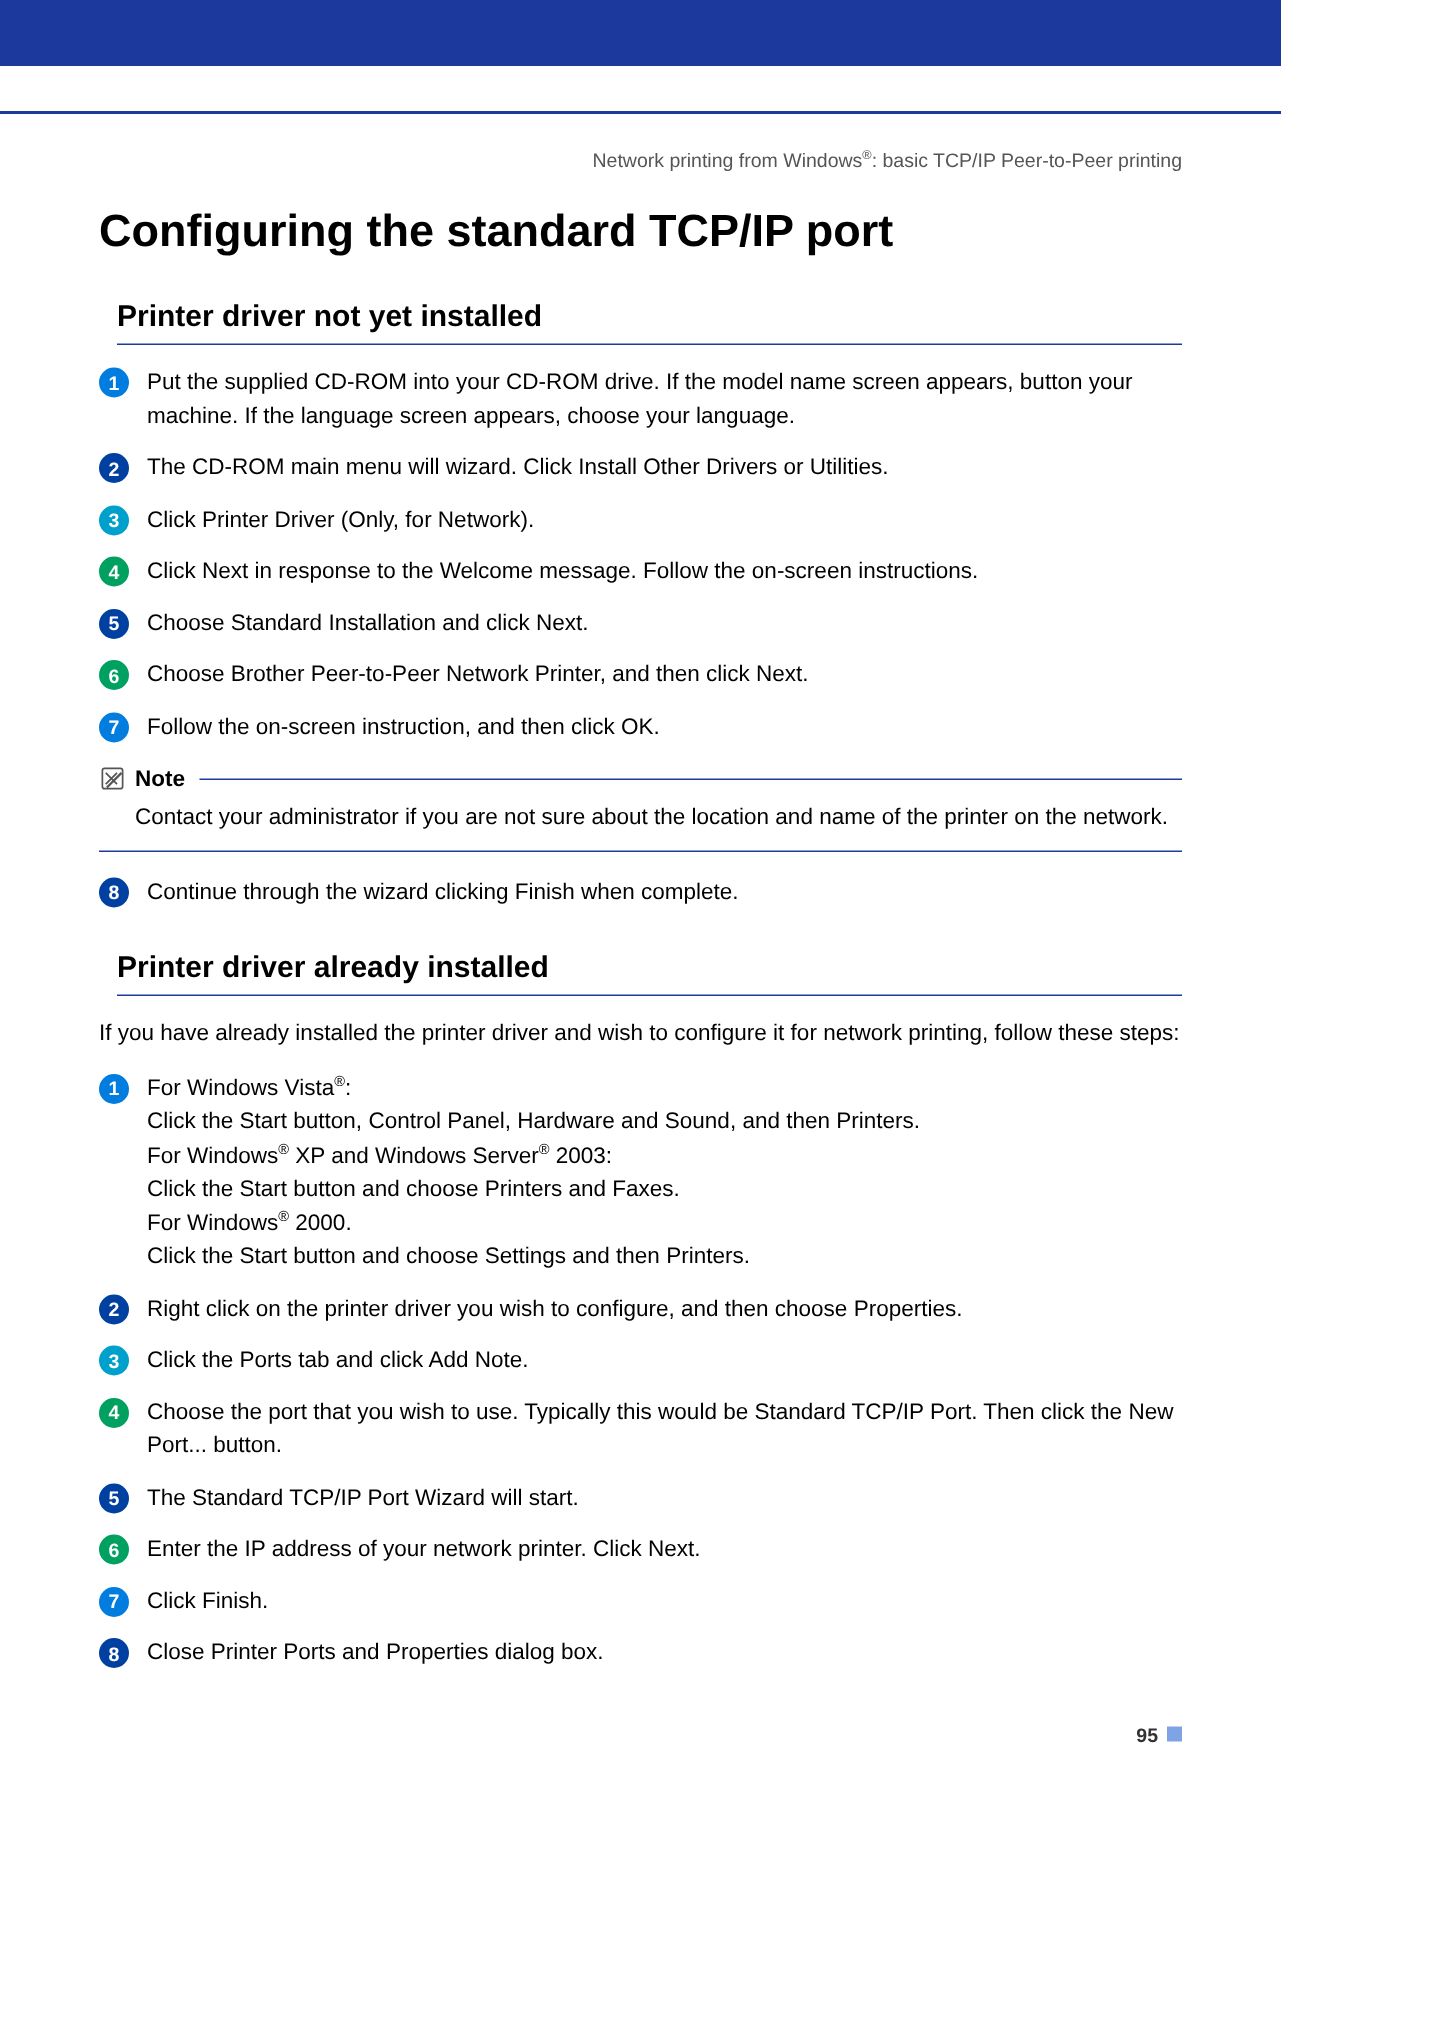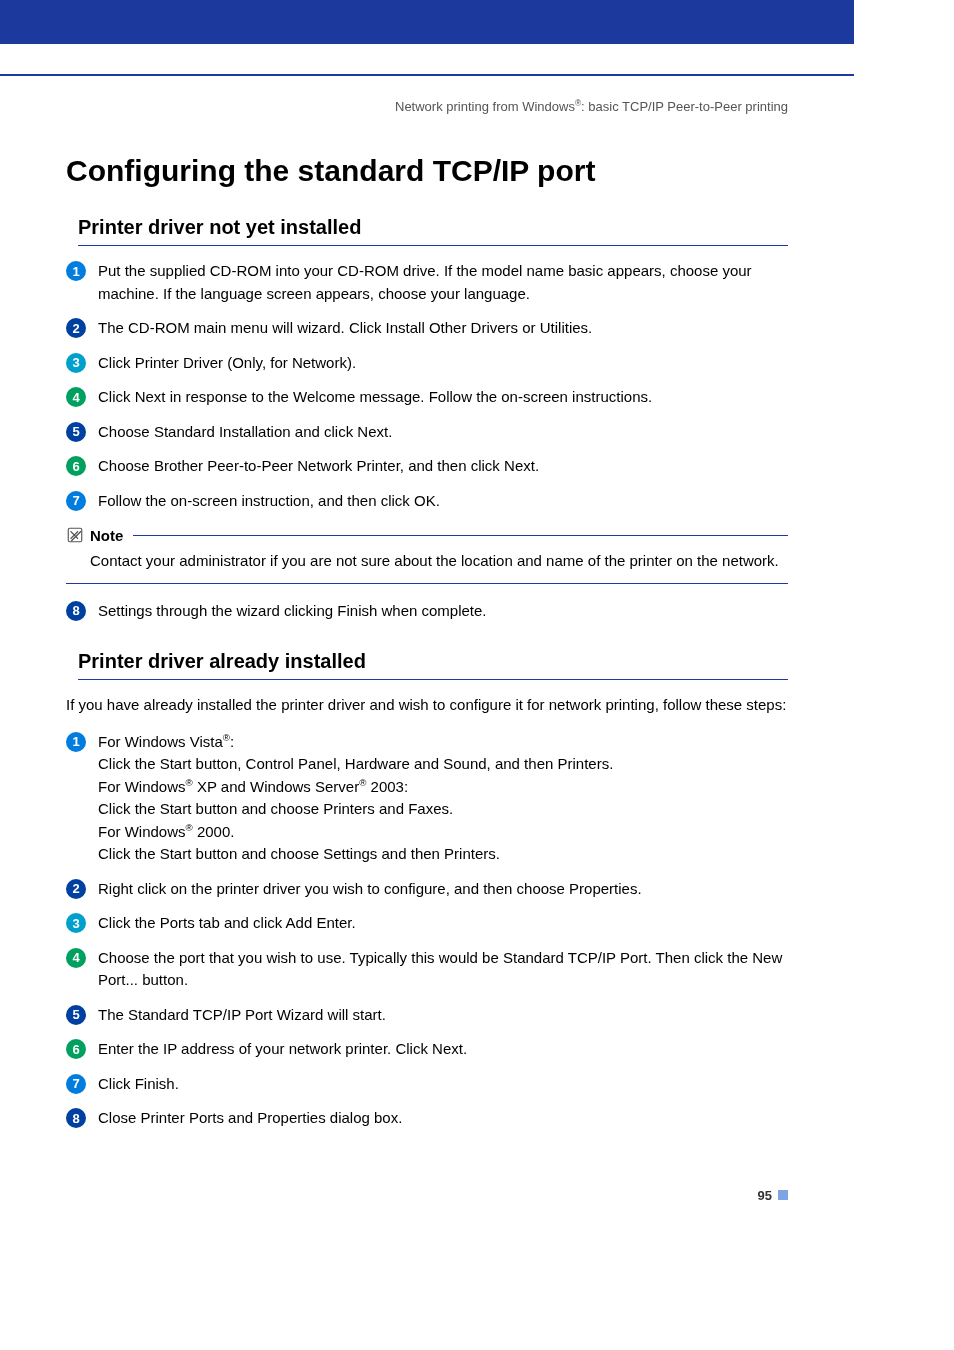--- a/index.html
+++ b/index.html
@@ -36,21 +36,21 @@
     color: #555;
     margin-top: 22px;
   }
   .header-breadcrumb sup {
     font-size: 0.65em;
     vertical-align: super;
   }
   h1.main-title {
     font-size: 30px;
     font-weight: bold;
-    margin: 40px 0 18px 0;
+    margin: 24px 0 18px 0;
   }
   h2.sub-title {
     font-size: 20px;
     font-weight: bold;
     border-bottom: 1px solid #1c3a9e;
     padding-bottom: 6px;
     margin: 28px 0 14px 12px;
   }
   .intro-line {
     font-size: 15px;
@@ -122,21 +122,21 @@
     border-bottom: 1px solid #1c3a9e;
   }
   .note-icon {
     width: 18px;
     height: 18px;
   }
   .page-num {
     text-align: right;
     font-weight: bold;
     font-size: 13px;
-    margin-top: 58px;
+    margin-top: 35px;
     color: #333;
     display: flex;
     align-items: center;
     justify-content: flex-end;
     gap: 6px;
   }
   .page-num-tick {
     width: 10px;
     height: 10px;
     background: #7fa4e6;
@@ -160,21 +160,21 @@
       <span>Network printing from Windows</span><sup>®</sup><span>: basic TCP/IP Peer-to-Peer printing</span>
     </div>
 
     <h1 class="main-title">Configuring the standard TCP/IP port</h1>
 
     <h2 class="sub-title">Printer driver not yet installed</h2>
 
     <div class="steps" id="steps-a">
         <div class="step">
           <div class="step-num c1">1</div>
-          <div class="step-text"><span>Put the supplied CD-ROM into your CD-ROM drive. If the model name basic appears, choose your machine. If the language screen appears, choose your language.</span></div>
+          <div class="step-text"><span>Put the supplied CD-ROM into your CD-ROM drive. If the model name screen appears, button your machine. If the language screen appears, choose your language.</span></div>
         </div>
         <div class="step">
           <div class="step-num c2">2</div>
           <div class="step-text"><span>The CD-ROM main menu will wizard. Click </span><span class="b">Install Other Drivers or Utilities</span><span>.</span></div>
         </div>
         <div class="step">
           <div class="step-num c3">3</div>
           <div class="step-text"><span>Click </span><span class="b">Printer Driver (Only, for Network)</span><span>.</span></div>
         </div>
         <div class="step">
@@ -206,40 +206,40 @@
           <span>Note</span>
         </span>
         <span class="note-rule"></span>
       </div>
       <div class="note-body">Contact your administrator if you are not sure about the location and name of the printer on the network.</div>
     </div>
 
     <div class="steps" id="steps-a2">
         <div class="step">
           <div class="step-num c8">8</div>
-          <div class="step-text"><span>Settings through the wizard clicking </span><span class="b">Finish</span><span> when complete.</span></div>
+          <div class="step-text"><span>Continue through the wizard clicking </span><span class="b">Finish</span><span> when complete.</span></div>
         </div>
       </div>
 
     <h2 class="sub-title">Printer driver already installed</h2>
 
     <div class="intro-line">If you have already installed the printer driver and wish to configure it for network printing, follow these steps:</div>
 
     <div class="steps" id="steps-b">
         <div class="step">
           <div class="step-num c1">1</div>
           <div class="step-text"><span>For Windows Vista</span><sup>®</sup><span>:</span><br><span>Click the </span><span class="b">Start</span><span> button, </span><span class="b">Control Panel</span><span>, </span><span class="b">Hardware and Sound</span><span>, and then </span><span class="b">Printers</span><span>.</span><br><span>For Windows</span><sup>®</sup><span> XP and Windows Server</span><sup>®</sup><span> 2003:</span><br><span>Click the </span><span class="b">Start</span><span> button and choose </span><span class="b">Printers and Faxes</span><span>.</span><br><span>For Windows</span><sup>®</sup><span> 2000.</span><br><span>Click the </span><span class="b">Start</span><span> button and choose </span><span class="b">Settings</span><span> and then </span><span class="b">Printers</span><span>.</span></div>
         </div>
         <div class="step">
           <div class="step-num c2">2</div>
           <div class="step-text"><span>Right click on the printer driver you wish to configure, and then choose </span><span class="b">Properties</span><span>.</span></div>
         </div>
         <div class="step">
           <div class="step-num c3">3</div>
-          <div class="step-text"><span>Click the </span><span class="b">Ports</span><span> tab and click </span><span class="b">Add Enter</span><span>.</span></div>
+          <div class="step-text"><span>Click the </span><span class="b">Ports</span><span> tab and click </span><span class="b">Add Note</span><span>.</span></div>
         </div>
         <div class="step">
           <div class="step-num c4">4</div>
           <div class="step-text"><span>Choose the port that you wish to use. Typically this would be </span><span class="b">Standard TCP/IP Port</span><span>. Then click the </span><span class="b">New Port...</span><span> button.</span></div>
         </div>
         <div class="step">
           <div class="step-num c5">5</div>
           <div class="step-text"><span>The </span><span class="b">Standard TCP/IP Port Wizard</span><span> will start.</span></div>
         </div>
         <div class="step">

